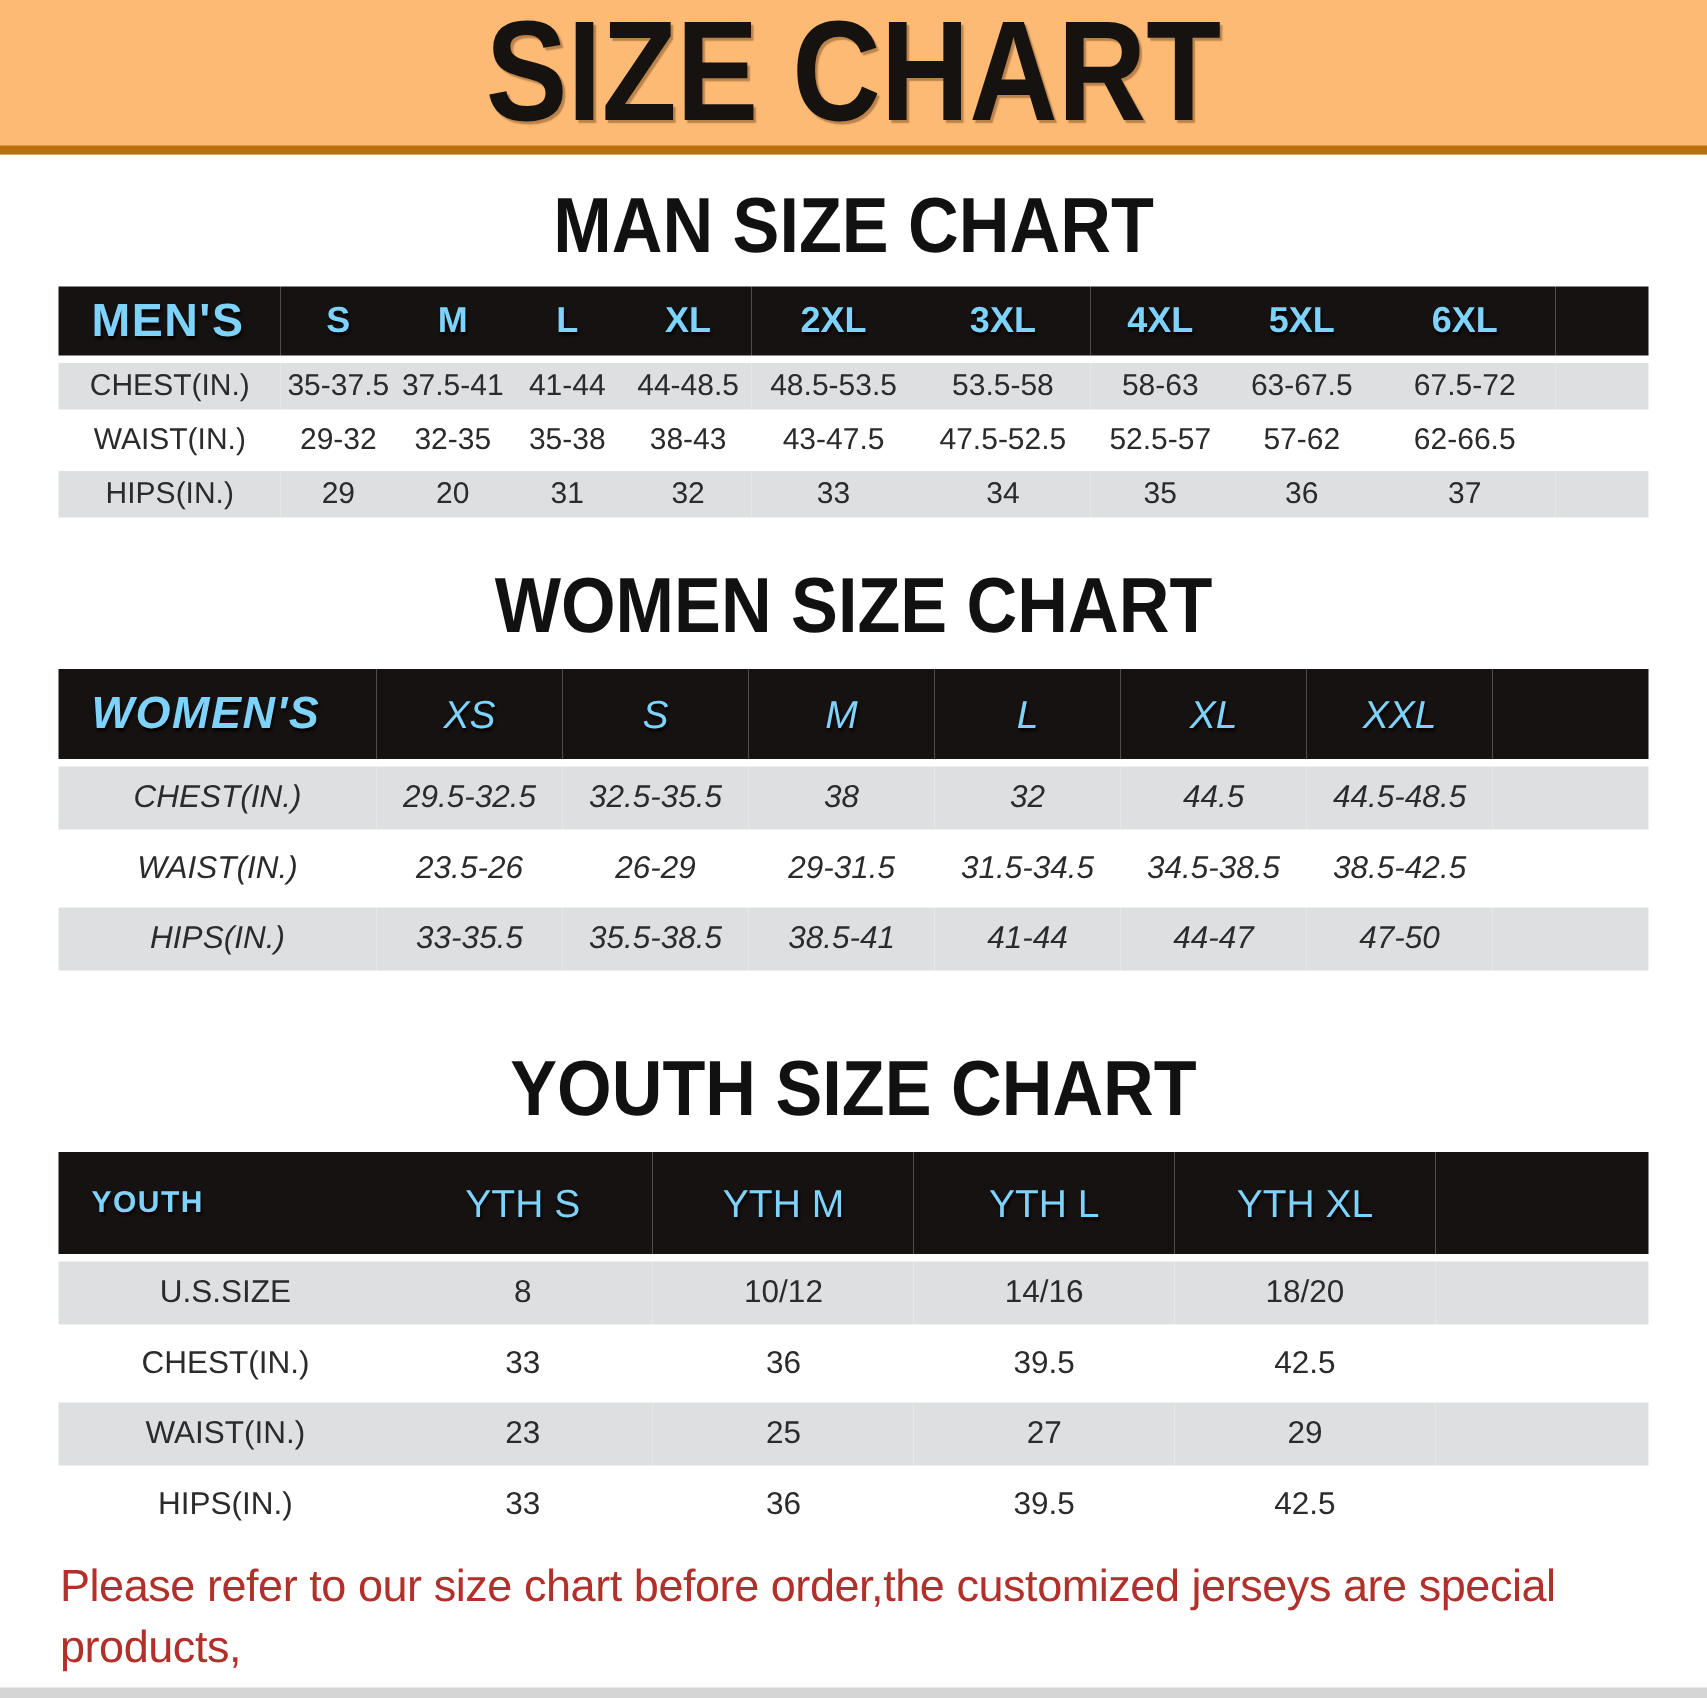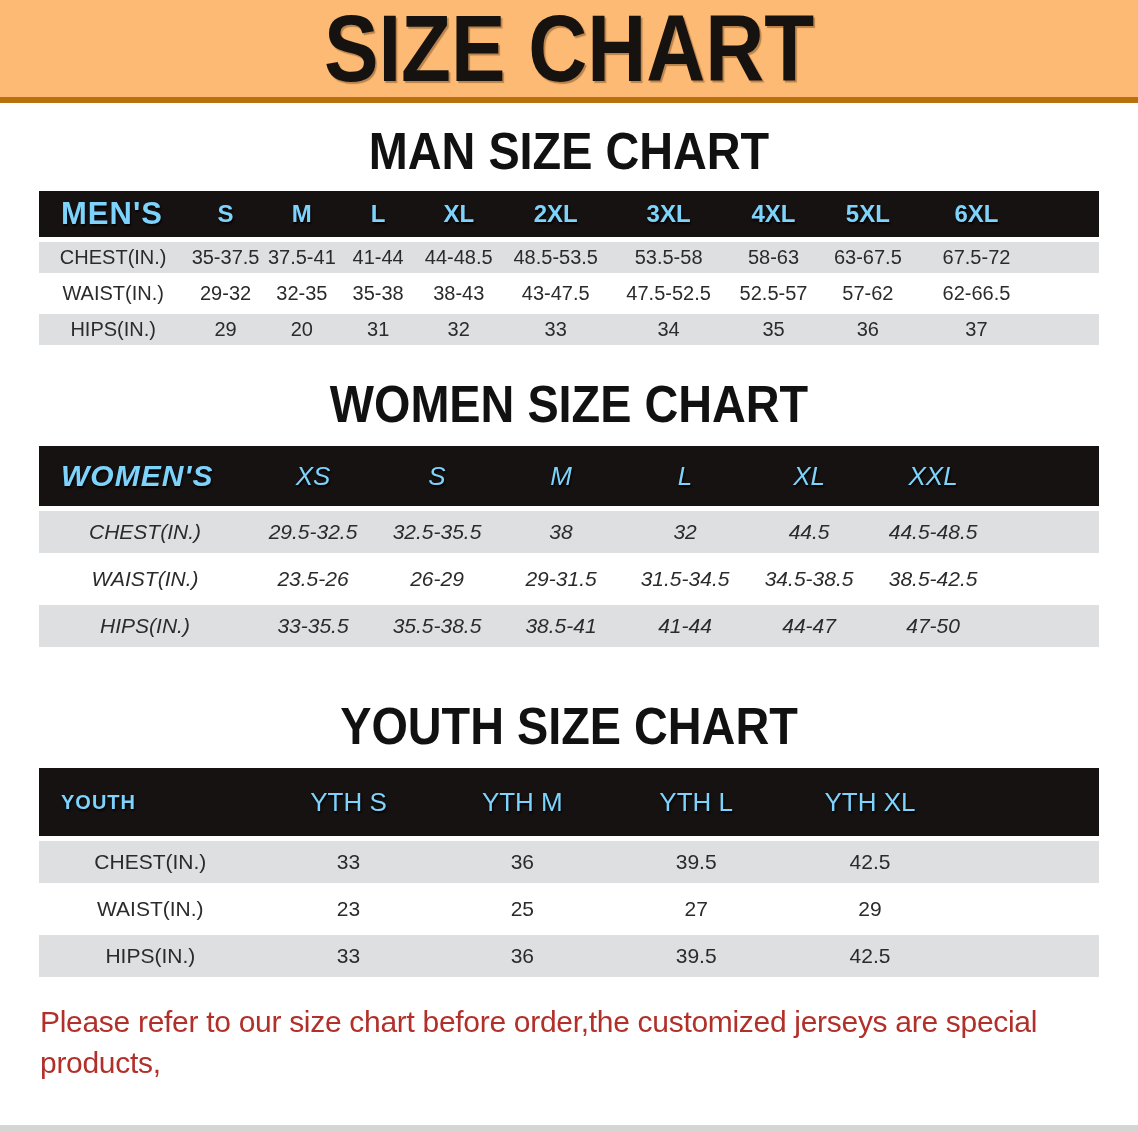--- a/index.html
+++ b/index.html
@@ -106,21 +106,21 @@
   .women col:nth-child(2),.women col:nth-child(3),.women col:nth-child(4),
   .women col:nth-child(5),.women col:nth-child(6),.women col:nth-child(7){width:11.7%}
   .women col:nth-child(8){width:9.8%}
 
   .youth col:nth-child(1){width:21%}
   .youth col:nth-child(2),.youth col:nth-child(3),
   .youth col:nth-child(4),.youth col:nth-child(5){width:16.4%}
   .youth col:nth-child(6){width:13.4%}
 
   footer.disclaimer {
-    margin-top: 19px;
+    margin-top: 8px;
     padding: 0 40px;
     color: #B2302A;
     font-size: 30px;
     line-height: 41px;
     letter-spacing: -0.3px;
   }
   footer.disclaimer p { margin: 0; }
   .bottom-strip {
     position: absolute;
     left: 0; right: 0; bottom: 0;
@@ -286,20 +286,28 @@
           <th class="tbl-label">YOUTH</th>
           <th class="size-h">YTH S</th>
           <th class="size-h">YTH M</th>
           <th class="size-h">YTH L</th>
           <th class="size-h">YTH XL</th>
           <th class="size-h"></th>
         </tr>
       </thead>
       <tbody>
         <tr>
+          <th class="row-label">U.S.SIZE</th>
+          <td>8</td>
+          <td>10/12</td>
+          <td>14/16</td>
+          <td>18/20</td>
+          <td></td>
+        </tr>
+        <tr>
           <th class="row-label">CHEST(IN.)</th>
           <td>33</td>
           <td>36</td>
           <td>39.5</td>
           <td>42.5</td>
           <td></td>
         </tr>
         <tr>
           <th class="row-label">WAIST(IN.)</th>
           <td>23</td>

